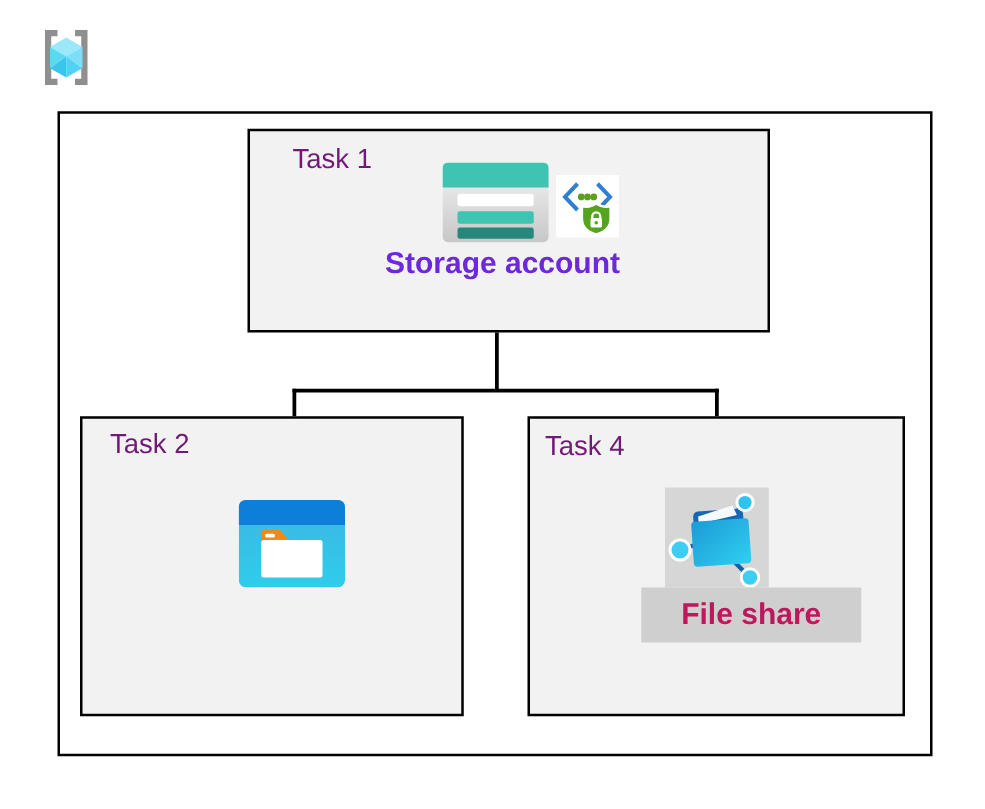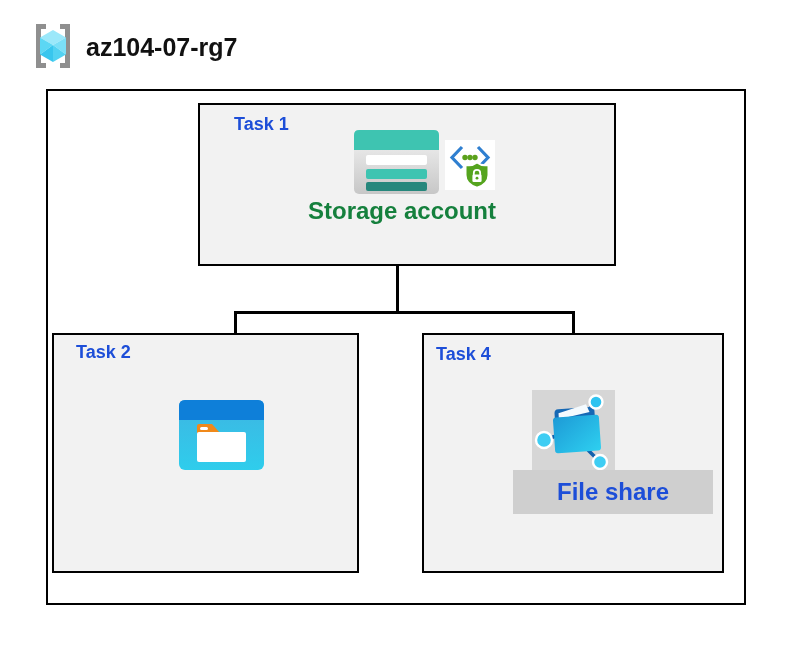--- a/index.html
+++ b/index.html
@@ -9,38 +9,38 @@
   }
   
   .rg-icon{position:absolute;left:30px;top:22px;width:46px;height:48px;}
   .rg-title{position:absolute;left:86px;top:33px;font-size:25px;font-weight:700;color:#111111;}
   
   .outer-box{position:absolute;left:46px;top:89px;width:700px;height:516px;
     border:2px solid #000;background:#ffffff;box-sizing:border-box;}
   
   .task-box{position:absolute;background:#F2F2F2;border:2px solid #000;box-sizing:border-box;}
   .task1{left:198px;top:103px;width:418px;height:163px;}
-  .task2{left:52px;top:333px;width:307px;height:240px;padding-left:34px;}
+  .task2{left:64px;top:333px;width:307px;height:240px;padding-left:34px;}
   .task3{left:422px;top:333px;width:302px;height:240px;}
-  .task-heading{position:absolute;font-size:18px;font-weight:700;color:#1d4ed8;}
+  .task-heading{position:absolute;font-size:22px;font-weight:400;color:#701a75;}
   .t1-heading{left:34px;top:9px;}
   .t2-heading{left:22px;top:7px;}
   .t3-heading{left:12px;top:9px;}
-  .resource-label{position:absolute;font-size:24px;font-weight:700;color:#15803d;text-align:center;}
+  .resource-label{position:absolute;font-size:24px;font-weight:700;color:#6d28d9;text-align:center;}
   .t1-label{left:0;top:92px;width:404px;}
   .t2-label{left:18px;top:150px;width:300px;}
   
   .storage-icon{position:absolute;left:154px;top:25px;width:85px;height:64px;}
   .secure-icon{position:absolute;left:245px;top:35px;width:50px;height:50px;background:#ffffff;}
   
   .blob-icon{position:absolute;left:125px;top:65px;width:85px;height:70px;}
   
   .fs-icon-panel{position:absolute;left:108px;top:55px;width:83px;height:80px;background:#D6D6D6;}
-  .fs-label-panel{position:absolute;left:89px;top:135px;width:200px;height:44px;background:#CFCFCF;
-    display:flex;align-items:center;justify-content:center;font-size:24px;font-weight:700;color:#1d4ed8;}
+  .fs-label-panel{position:absolute;left:89px;top:135px;width:176px;height:44px;background:#CFCFCF;
+    display:flex;align-items:center;justify-content:center;font-size:24px;font-weight:700;color:#be185d;}
   
   .conn{position:absolute;background:#000000;}
   .conn-v1{left:396px;top:234px;width:3px;height:79px;}
   .conn-h1{left:234px;top:311px;width:341px;height:3px;}
   .conn-v2{left:234px;top:311px;width:3px;height:80px;}
   .conn-v3{left:572px;top:311px;width:3px;height:80px;}
 </style>
 </head>
 <body>
 
@@ -50,21 +50,20 @@
     <svg width="46" height="48" viewBox="0 0 46 48">
       <path d="M16 4.5 H8.5 V43.5 H16" fill="none" stroke="#8F8F8F" stroke-width="5"></path>
       <path d="M30 4.5 H37.5 V43.5 H30" fill="none" stroke="#8F8F8F" stroke-width="5"></path>
       <polygon points="23,8 36,15.5 23,23 10,15.5" fill="#9BE8FA"></polygon>
       <polygon points="10,15.5 23,23 10,32.5" fill="#5CD7F4"></polygon>
       <polygon points="10,32.5 23,23 23,40" fill="#38C6EE"></polygon>
       <polygon points="36,15.5 23,23 36,32.5" fill="#7BDFF7"></polygon>
       <polygon points="36,32.5 23,23 23,40" fill="#52D2F2"></polygon>
     </svg>
   </div>
-  <div class="rg-title">az104-07-rg7</div>
 
   <div class="outer-box"></div>
 
   <div class="conn conn-v1"></div>
   <div class="conn conn-h1"></div>
   <div class="conn conn-v2"></div>
   <div class="conn conn-v3"></div>
 
   <div class="task-box task1">
     <div class="task-heading t1-heading">Task 1</div>

